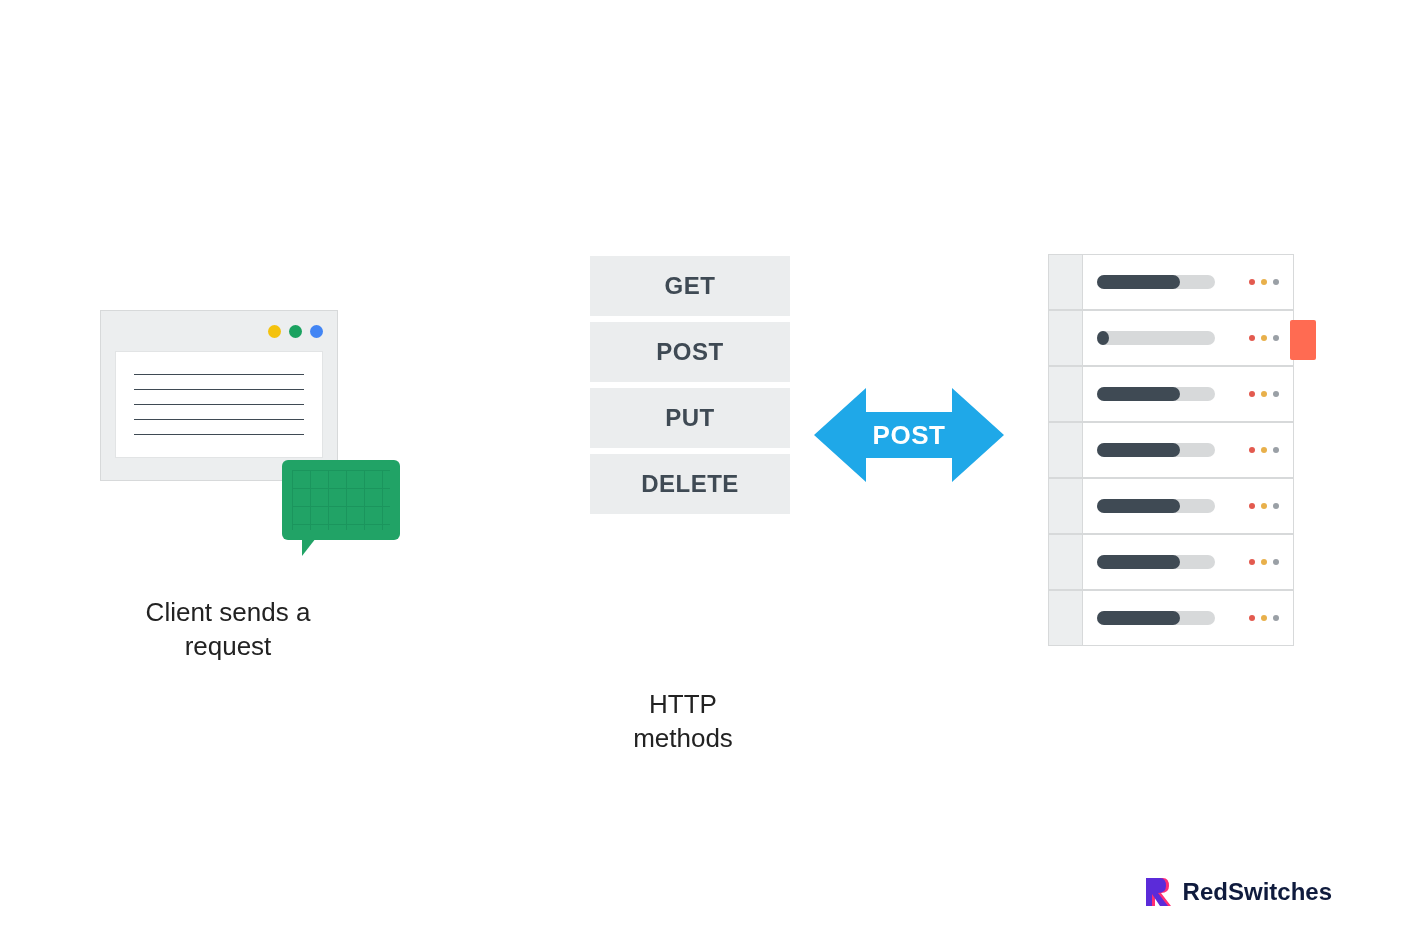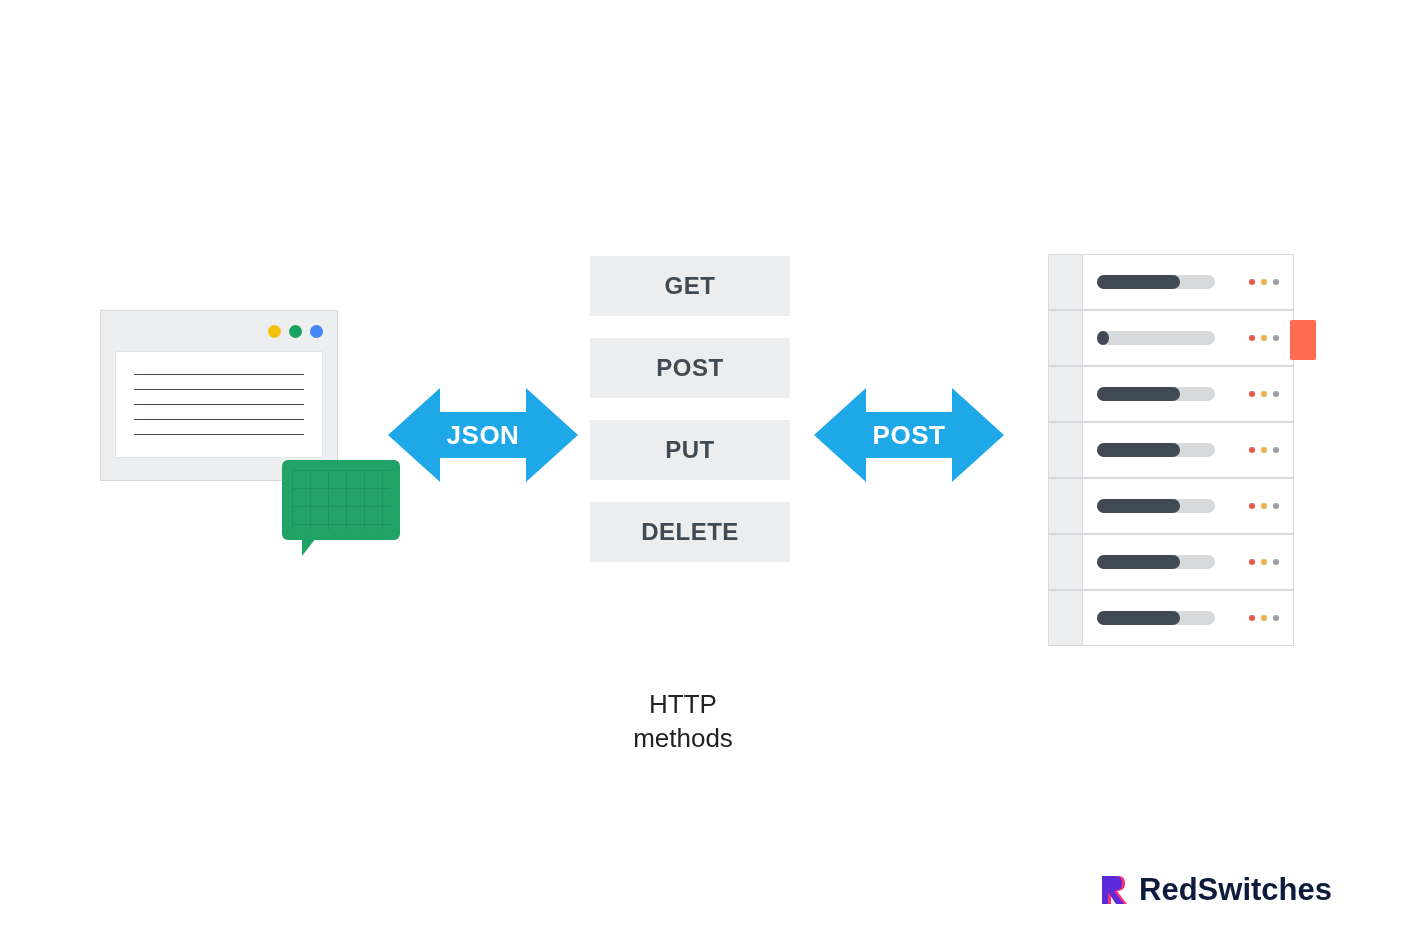--- a/index.html
+++ b/index.html
@@ -98,21 +98,21 @@
     transform: translate(-50%,-50%);
   }
 
   
   .methods {
     position:absolute;
     left: 590px; top: 256px;
     width: 200px;
     display:flex;
     flex-direction:column;
-    gap: 22px;
+    gap: 6px;
   }
   .method {
     background:#ebedee;
     color:#3f4a54;
     font-weight:700;
     font-size:24px;
     text-align:center;
     padding: 16px 0;
     letter-spacing:.5px;
   }
@@ -171,21 +171,21 @@
   
   .brand {
     position:absolute;
     right: 72px; bottom: 34px;
     display:flex;
     align-items:center;
     gap:10px;
   }
   .brand svg{display:block;}
   .brand-text{
-    font-size:31px;
+    font-size:24px;
     font-weight:700;
     color:#0f1b3d;
   }
 </style>
 </head>
 <body>
 
 <div class="stage">
 
   <div class="client">
@@ -200,27 +200,22 @@
           <div class="line"></div>
           <div class="line"></div>
         <div class="line"></div>
           <div class="line"></div>
       </div>
     </div>
     <div class="chatbub">
         <div class="grid"></div>
       </div>
   </div>
-
-  <div class="biarrow" style="left:388px; top:380px; width:190px; height:110px;">
-    <svg width="190" height="110" viewBox="0 0 190 110">
-      <polygon fill="#1fa8e8" points="0,55 52,8 52,32 138,32 138,8 190,55 138,102 138,78 52,78 52,102"></polygon>
-    </svg>
-    <span class="label">JSON</span>
-  </div>
+  <div class="caption" style="left:118px; top:596px; width:220px;">Client sends a request</div>
+
 
   <div class="methods">
     <div class="method">GET</div>
     <div class="method">POST</div>
     <div class="method">PUT</div>
     <div class="method">DELETE</div>
   </div>
   <div class="caption" style="left:608px; top:688px; width:150px;">HTTP methods</div>
 
   <div class="biarrow" style="left:814px; top:380px; width:190px; height:110px;">

